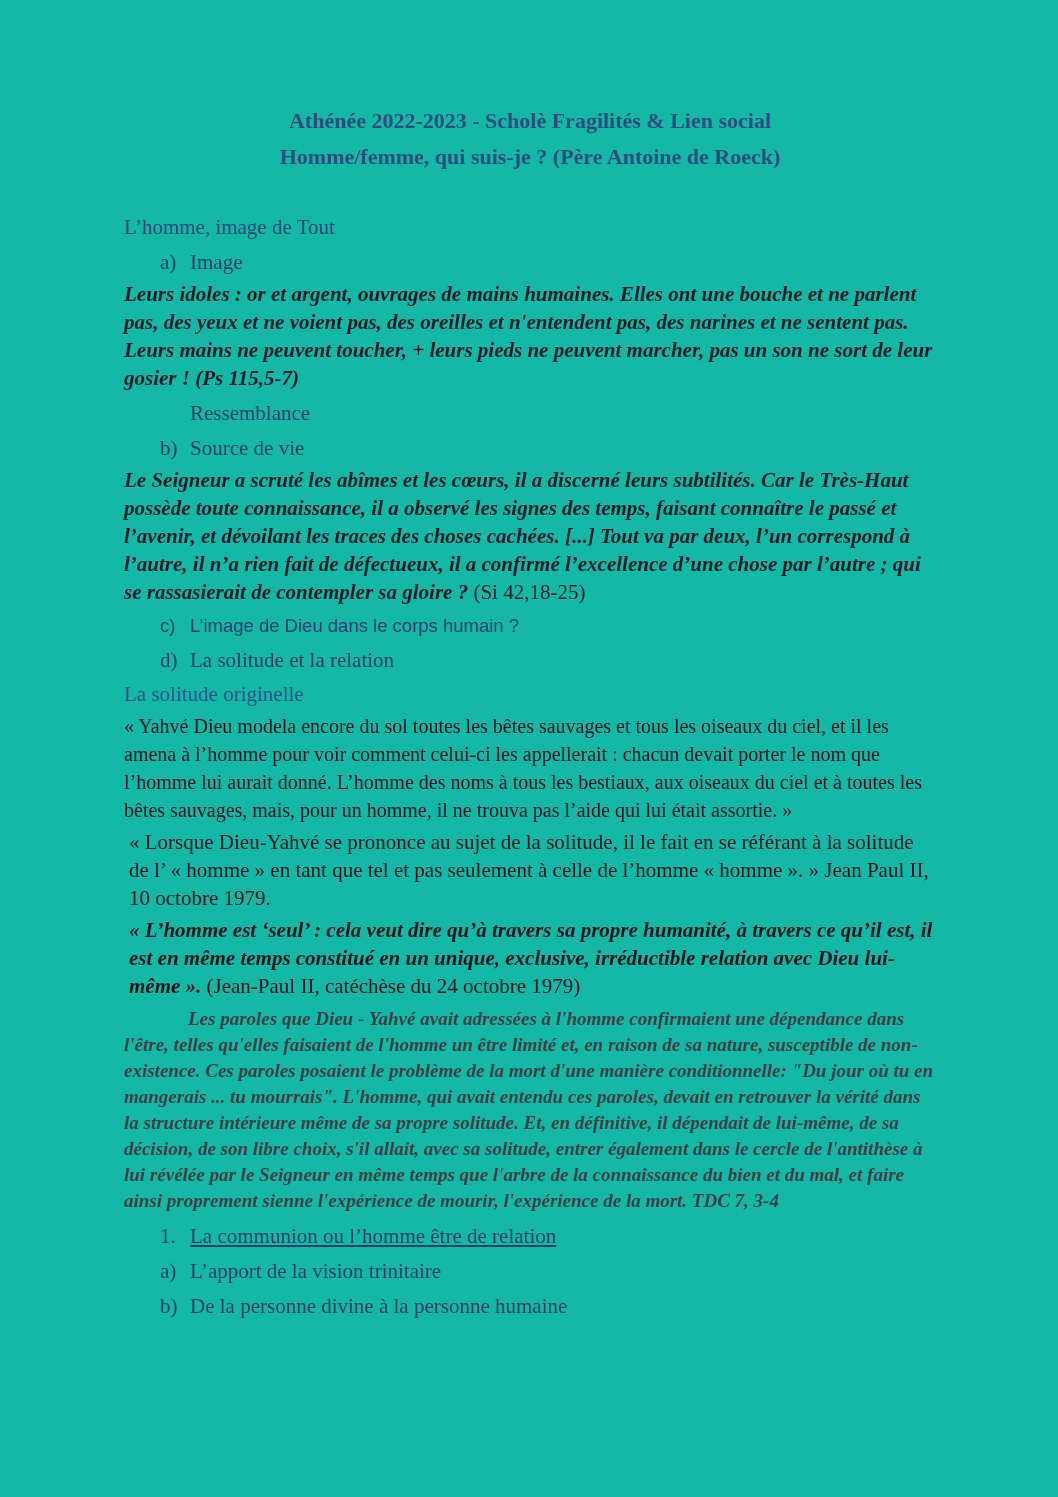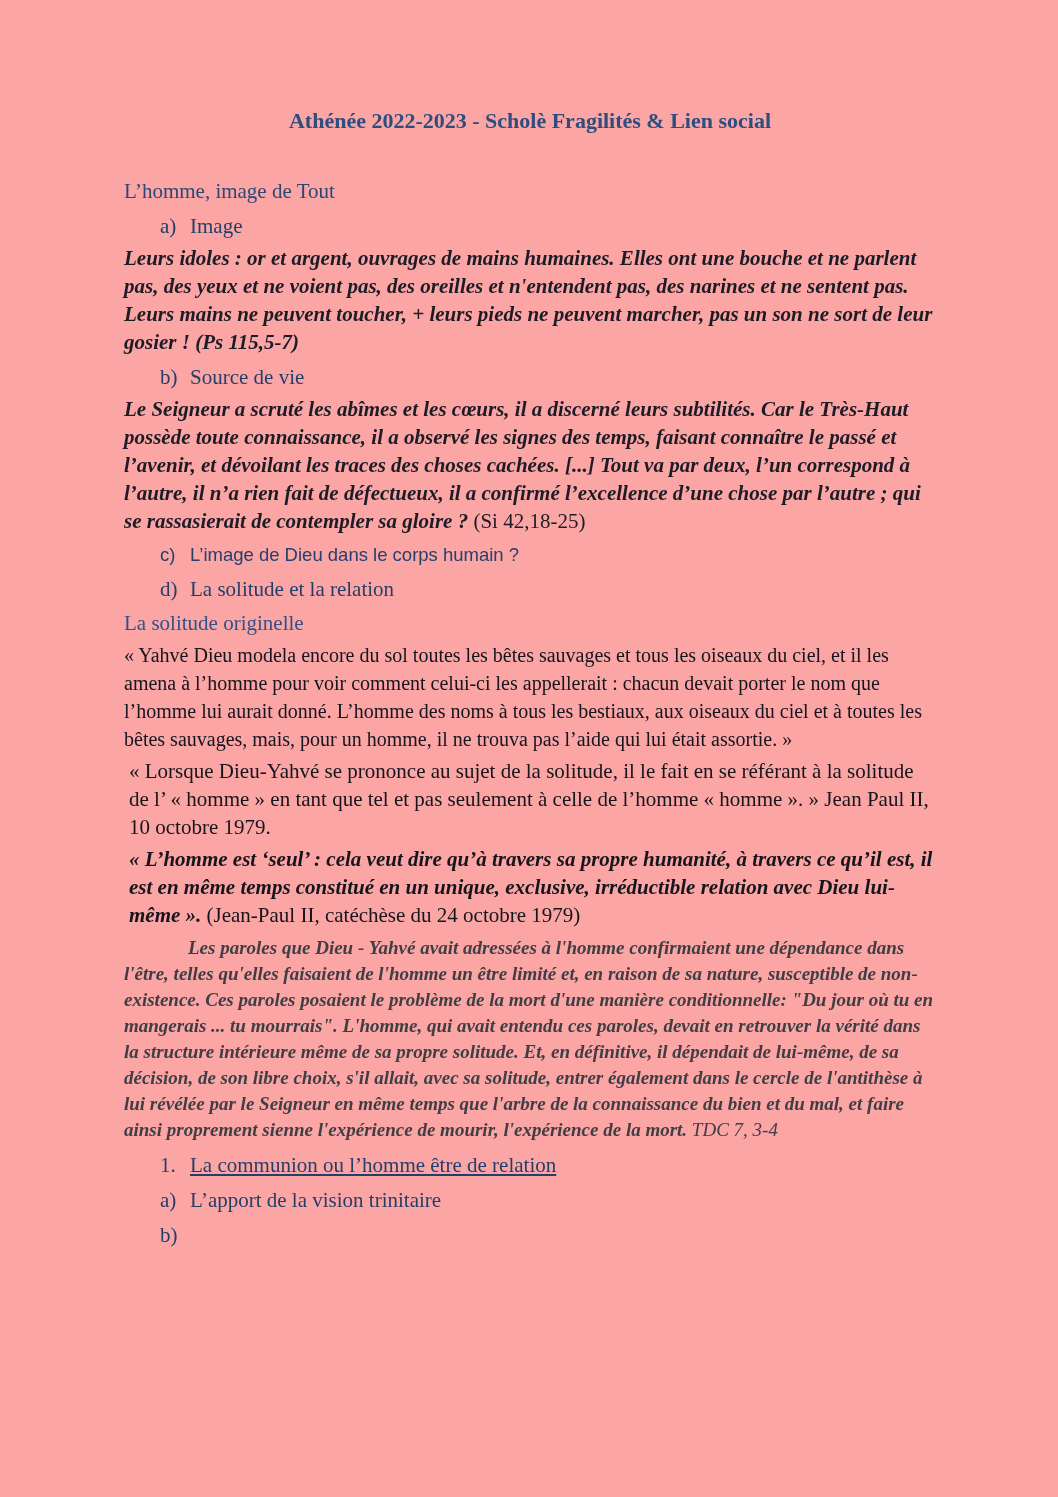--- a/index.html
+++ b/index.html
@@ -1,21 +1,21 @@
 <!DOCTYPE html>
 <html><head>
 <meta charset="utf-8">
 <style>
   html, body { margin: 0; padding: 0; background: #ffffff; }
   .page {
     position: relative;
     width: 1058px;
     height: 1497px;
     margin: 0 auto;
-    background: #fca5a5;
+    background: #14b8a6;
     box-sizing: border-box;
     padding: 103px 122px 40px 124px;
     font-family: "Liberation Serif", serif;
     font-size: 21px;
     line-height: 28px;
     color: #1c1c26;
     overflow: hidden;
   }
   .doc-title {
     text-align: center;
@@ -73,41 +73,43 @@
   .quote-jp2 .ref { font-weight: 400; font-style: normal; }
   .quote-tdc {
     margin-top: 6px;
     font-weight: 700;
     font-style: italic;
     color: #3e3e44;
     font-size: 19px;
     line-height: 26px;
     text-indent: 64px;
   }
-  .quote-tdc .ref { font-weight: 400; }
+  .quote-tdc .ref { font-weight: 700; }
   .num-item { margin-top: 8px; }
 </style>
 </head>
 <body>
 
 <div class="page">
 
   <div class="doc-title">
     <div>Athénée 2022-2023 - Scholè Fragilités &amp; Lien social</div>
+    <div>Homme/femme, qui suis-je ? (Père Antoine de Roeck)</div>
   </div>
 
   <div class="sec-heading">L’homme, image de Tout</div>
 
   <div class="list-item">
     <span class="marker">a)</span>
     <span class="label">Image</span>
   </div>
 
   <div class="para quote-ps">Leurs idoles : or et argent, ouvrages de mains humaines. Elles ont une bouche et ne parlent pas, des yeux et ne voient pas, des oreilles et n'entendent pas, des narines et ne sentent pas. Leurs mains ne peuvent toucher, + leurs pieds ne peuvent marcher, pas un son ne sort de leur gosier ! (Ps 115,5-7)</div>
 
+  <div class="indent-line">Ressemblance</div>
 
   <div class="list-item">
     <span class="marker">b)</span>
     <span class="label">Source de vie</span>
   </div>
 
   <div class="para quote-si">
     <span>Le Seigneur a scruté les abîmes et les cœurs, il a discerné leurs subtilités. Car le Très-Haut possède toute connaissance, il a observé les signes des temps, faisant connaître le passé et l’avenir, et dévoilant les traces des choses cachées. [...] Tout va par deux, l’un correspond à l’autre, il n’a rien fait de défectueux, il a confirmé l’excellence d’une chose par l’autre ; qui se rassasierait de contempler sa gloire ?</span><span class="ref"> (Si 42,18-25)</span>
   </div>
 
@@ -140,15 +142,16 @@
     <span class="label">La communion ou l’homme être de relation</span>
   </div>
 
   <div class="list-item">
     <span class="marker">a)</span>
     <span class="label">L’apport de la vision trinitaire</span>
   </div>
 
   <div class="list-item">
     <span class="marker">b)</span>
+    <span class="label">De la personne divine à la personne humaine</span>
   </div>
 
 </div>
 
 </body></html>

